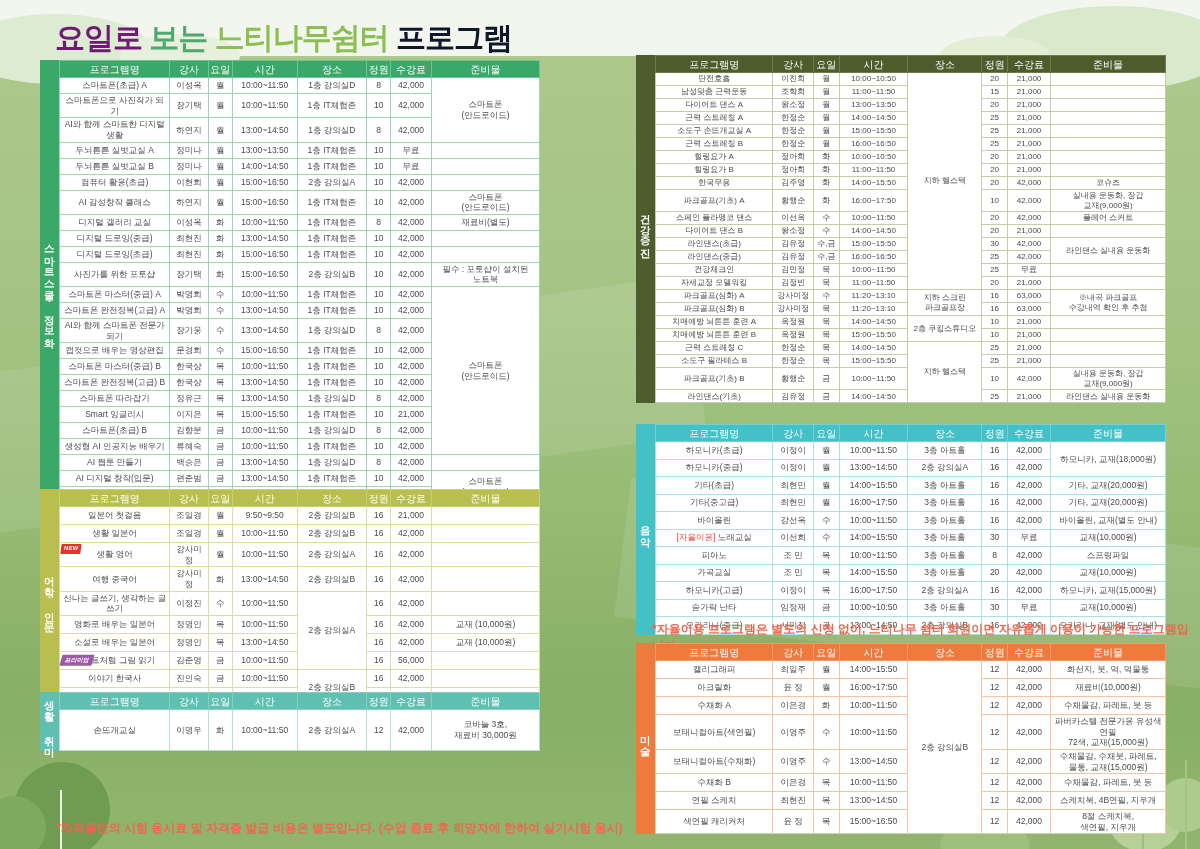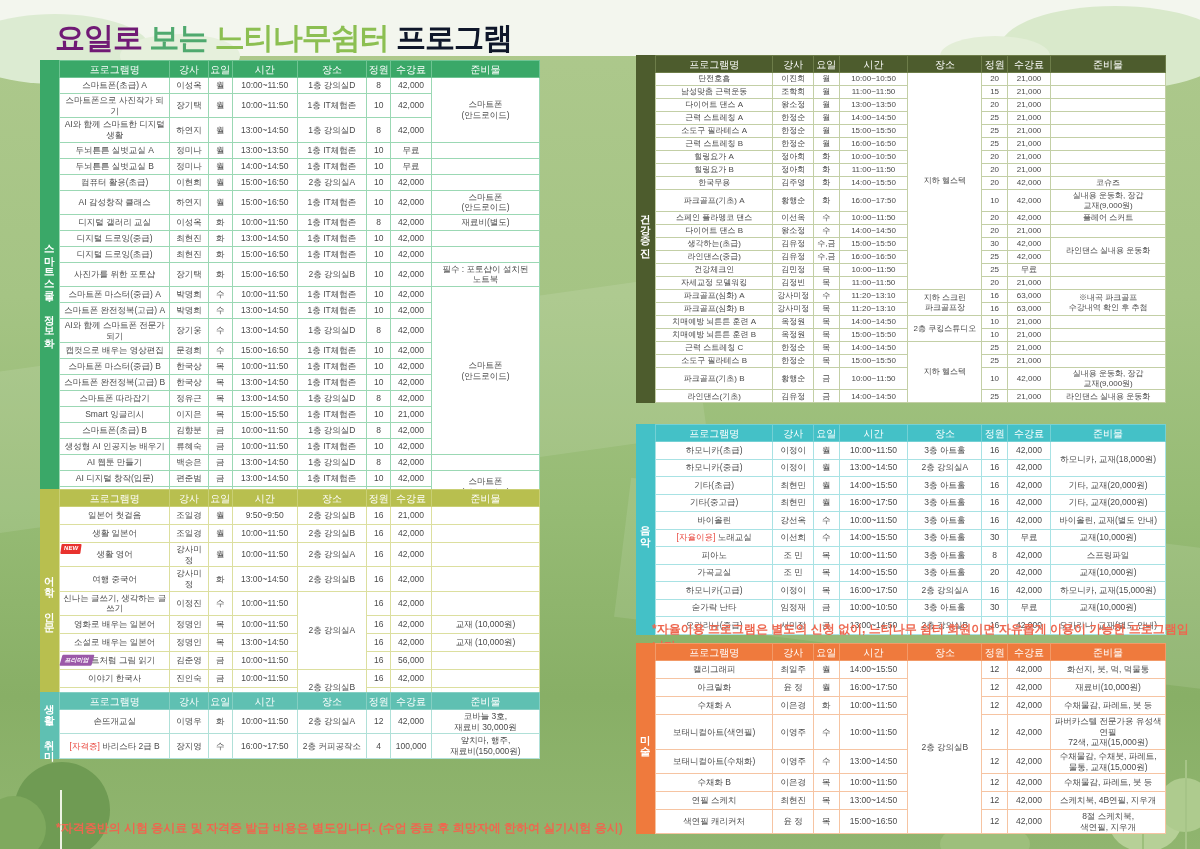--- a/index.html
+++ b/index.html
@@ -519,31 +519,20 @@
             <td>손뜨개교실</td>
             <td>이명우</td>
             <td>화</td>
             <td>10:00~11:50</td>
             <td>2층 강의실A</td>
             <td>12</td>
             <td>42,000</td>
             <td>코바늘 3호,
 재료비 30,000원</td>
           </tr>
-          <tr>
-            <td><span class="red-pre">[자격증] </span>바리스타 2급 B</td>
-            <td>장지영</td>
-            <td>수</td>
-            <td>16:00~17:50</td>
-            <td>2층 커피공작소</td>
-            <td>4</td>
-            <td>100,000</td>
-            <td>앞치마, 행주,
-재료비(150,000원)</td>
-          </tr>
         </tbody>
       </table>
     </div>
 </div>
 
 <div class="note" style="left:56px;top:820px;">*자격증반의 시험 응시료 및 자격증 발급 비용은 별도입니다. (수업 종료 후 희망자에 한하여 실기시험 응시)</div>
 
 <div class="section theme-health" style="left:636px;top:55px;width:530px;">
   <div class="catbar">건강증진</div>
   <div style="flex:1;display:flex;">
@@ -602,21 +591,21 @@
           <tr>
             <td>근력 스트레칭 A</td>
             <td>한정순</td>
             <td>월</td>
             <td>14:00~14:50</td>
             <td>25</td>
             <td>21,000</td>
             <td></td>
           </tr>
           <tr>
-            <td>소도구 필라테스 A</td>
+            <td>소도구 손뜨개교실 A</td>
             <td>한정순</td>
             <td>월</td>
             <td>15:00~15:50</td>
             <td>25</td>
             <td>21,000</td>
             <td></td>
           </tr>
           <tr>
             <td>근력 스트레칭 B</td>
             <td>한정순</td>
@@ -675,21 +664,21 @@
           <tr>
             <td>다이어트 댄스 B</td>
             <td>왕소정</td>
             <td>수</td>
             <td>14:00~14:50</td>
             <td>20</td>
             <td>21,000</td>
             <td></td>
           </tr>
           <tr>
-            <td>생각하는(초급)</td>
+            <td>라인댄스(초급)</td>
             <td>김유정</td>
             <td>수,금</td>
             <td>15:00~15:50</td>
             <td>30</td>
             <td>42,000</td>
             <td rowspan="2">라인댄스 실내용 운동화</td>
           </tr>
           <tr>
             <td>라인댄스(중급)</td>
             <td>김유정</td>

